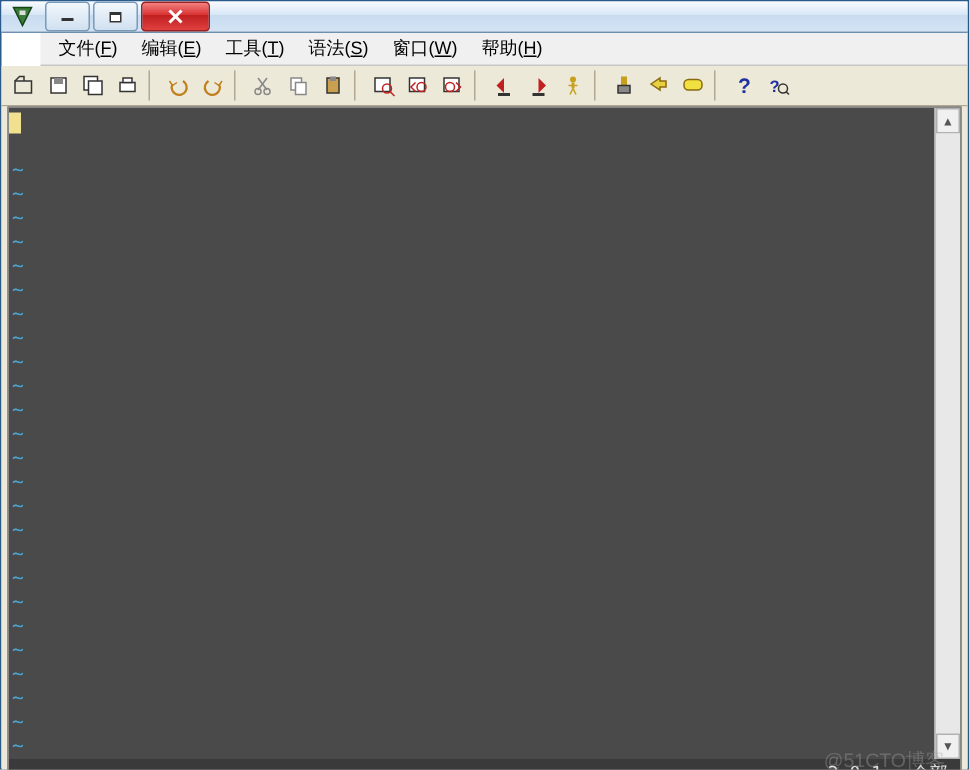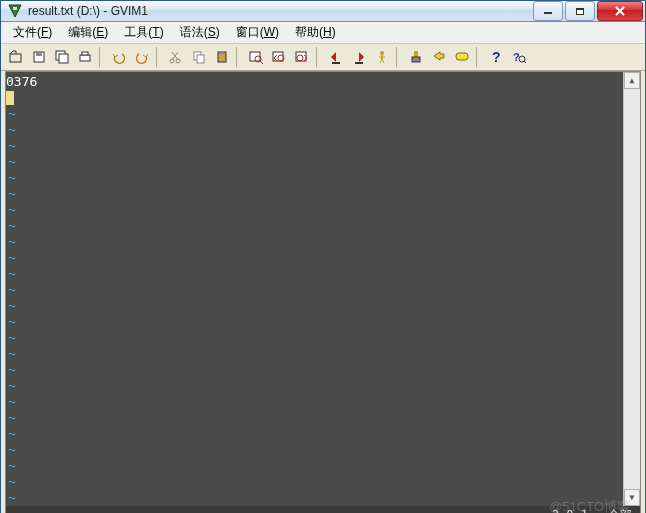--- a/index.html
+++ b/index.html
@@ -31,21 +31,21 @@
   .win-btn.max { position:relative; }
   .win-btn.max .sq { width:8px;height:7px;border:1px solid #333;border-top-width:2px;background:#fff;}
   .win-btn.close {
     width: 46px;
     background: linear-gradient(to bottom,#f28080,#d93030 45%,#c02020 46%,#e04040);
     border-color:#9a2020; color:#fff; font-weight:bold;
   }
   .menubar {
     height: 22px; background: #f0f0f0;
     border-bottom: 1px solid #c8c8c8;
-    display: flex; align-items: center; padding: 0 4px;
+    display: flex; align-items: center; padding: 0 4px; margin-left: 26px;
   }
   .menu-item { padding: 2px 8px; font-size:12px; }
   .menukey { text-decoration: underline; }
   .toolbar {
     height: 30px; background: #ece9d8;
     border-bottom: 1px solid #b0a890;
     display: flex; align-items: center; padding: 2px 4px; gap: 1px;
   }
   .tb-btn {
     width: 22px; height: 22px;
@@ -92,21 +92,20 @@
 
 <div class="window">
 
   <div class="titlebar">
     <span class="app-icon">
       <svg width="16" height="16" viewBox="0 0 16 16">
           <polygon points="2,2 14,2 8,14" fill="#3a7a3a" stroke="#154515"></polygon>
           <rect x="6" y="4" width="4" height="3" fill="#ddd"></rect>
         </svg>
     </span>
-    <span class="title-text">result.txt (D:\) - GVIM1</span>
     <div class="win-controls">
       <div class="win-btn">
           <svg width="10" height="10">
             <line x1="1" y1="7" x2="9" y2="7" stroke="#333" stroke-width="2"></line>
           </svg>
         </div>
       <div class="win-btn max">
           <span class="sq"></span>
         </div>
       <div class="win-btn close">
@@ -288,21 +287,20 @@
             <div>~</div>
             <div>~</div>
             <div>~</div>
             <div>~</div>
             <div>~</div>
             <div>~</div>
             <div>~</div>
             <div>~</div>
           </div>
         <div class="text-area">
-          <div class="line" style="margin-left:-14px;">0376</div>
           <div class="line" style="margin-left:-14px;"><span class="cursor-block"></span></div>
         </div>
         <div class="scrollbar">
           <div class="sb-btn">▲</div>
           <div class="sb-track"></div>
           <div class="sb-btn">▼</div>
         </div>
       </div>
       <div class="statusbar">
         <span class="status-left"></span>

